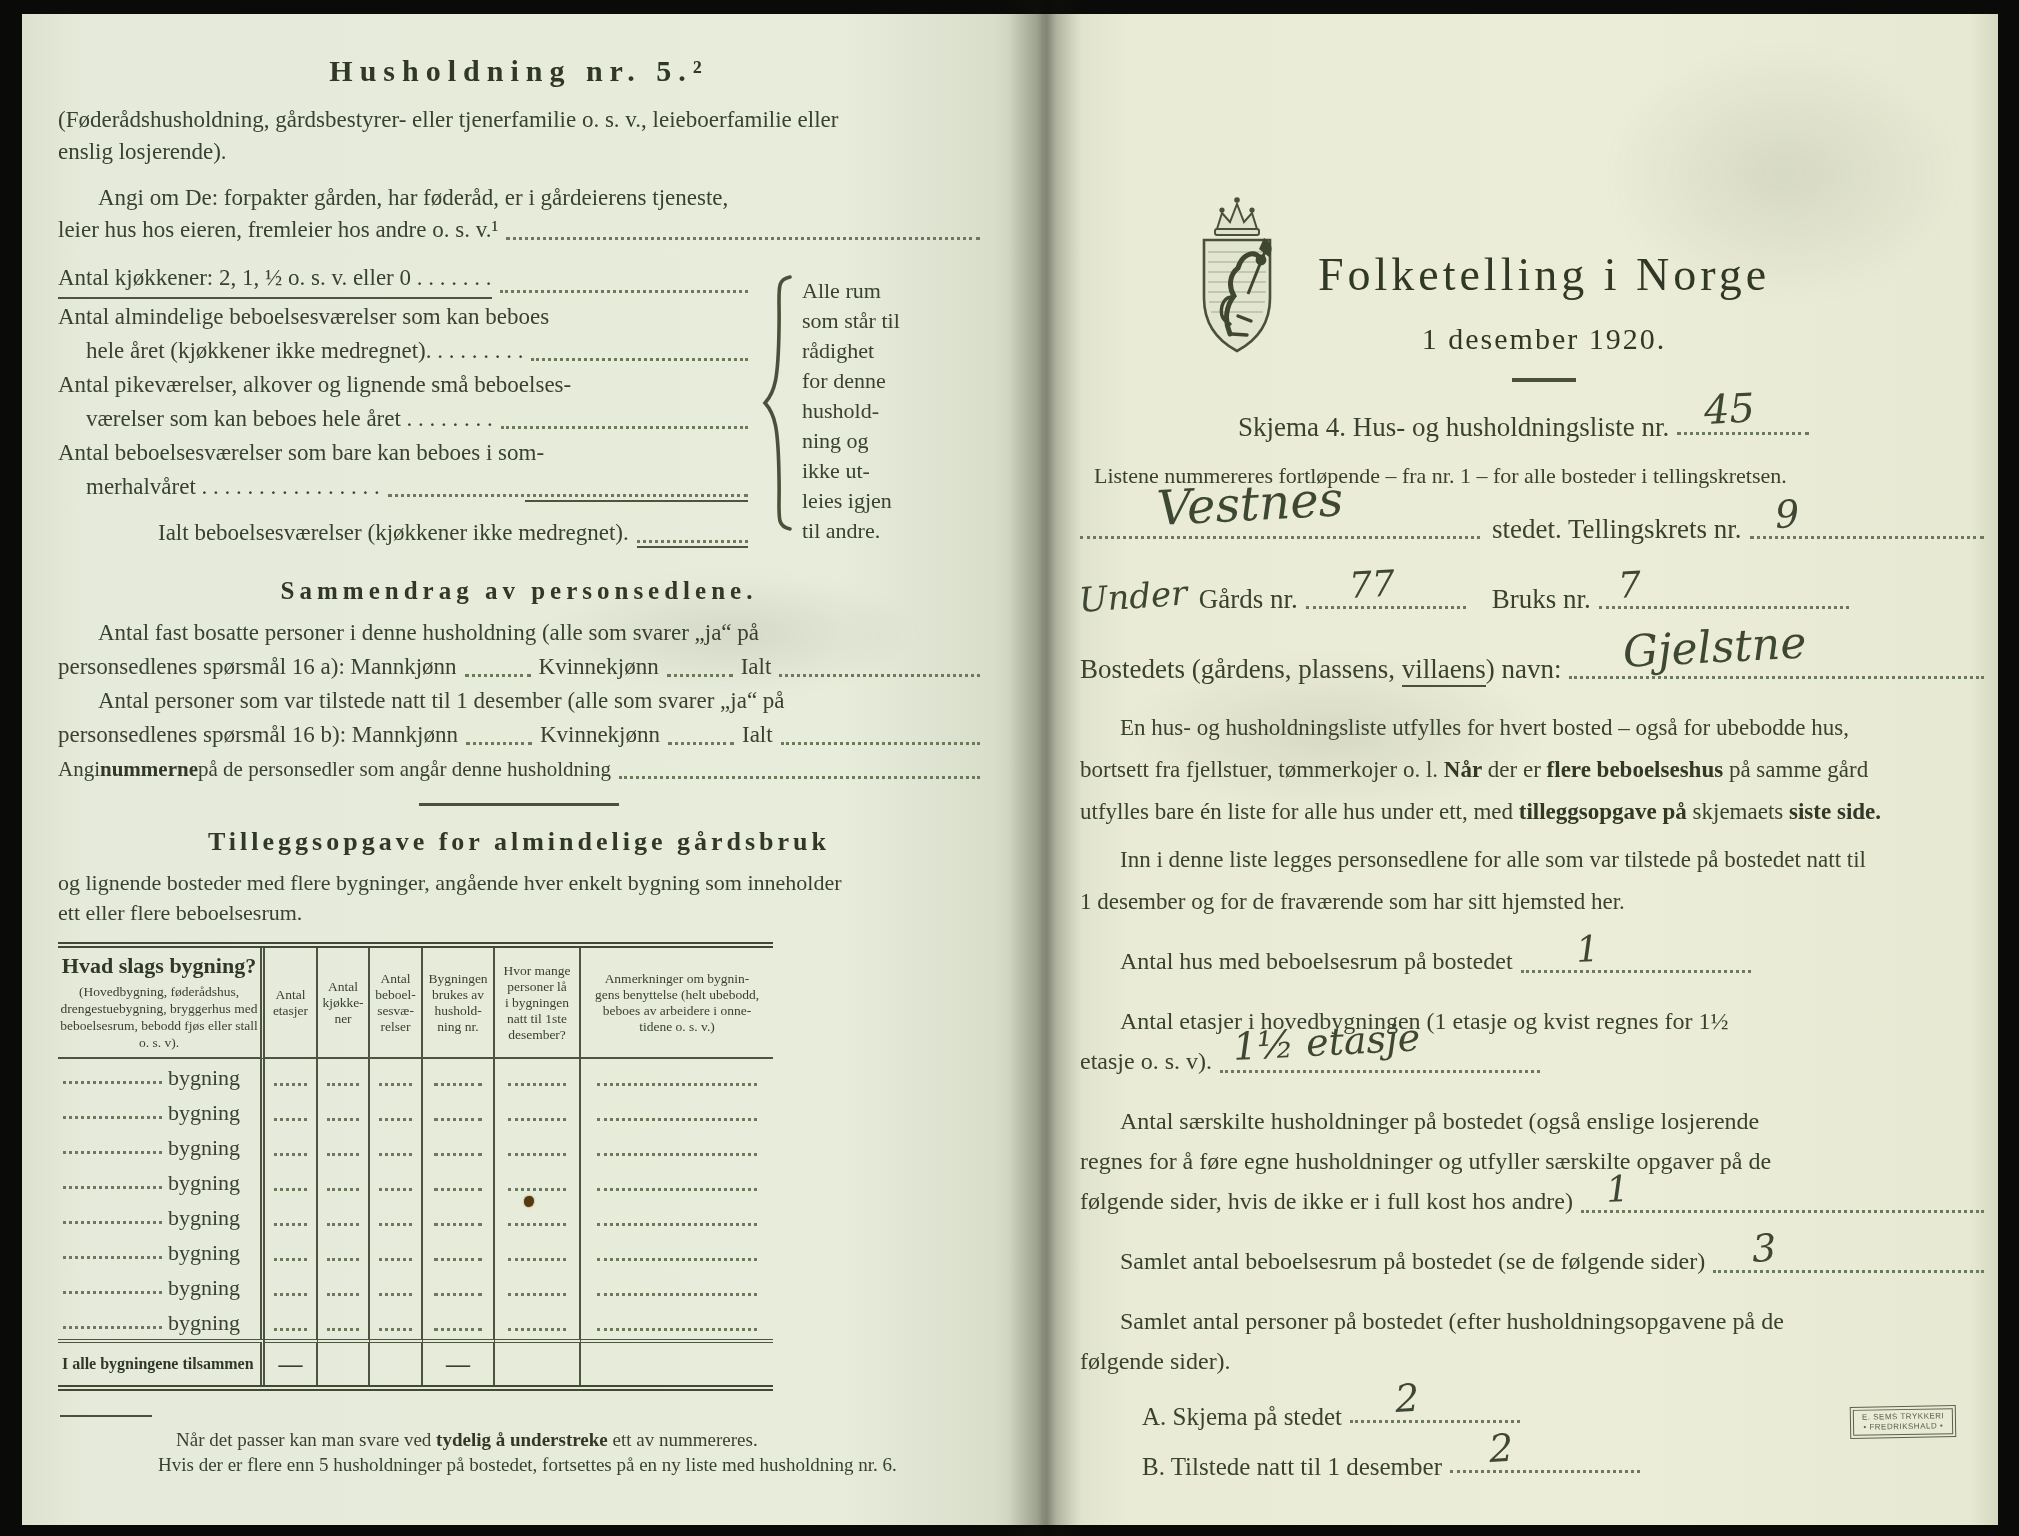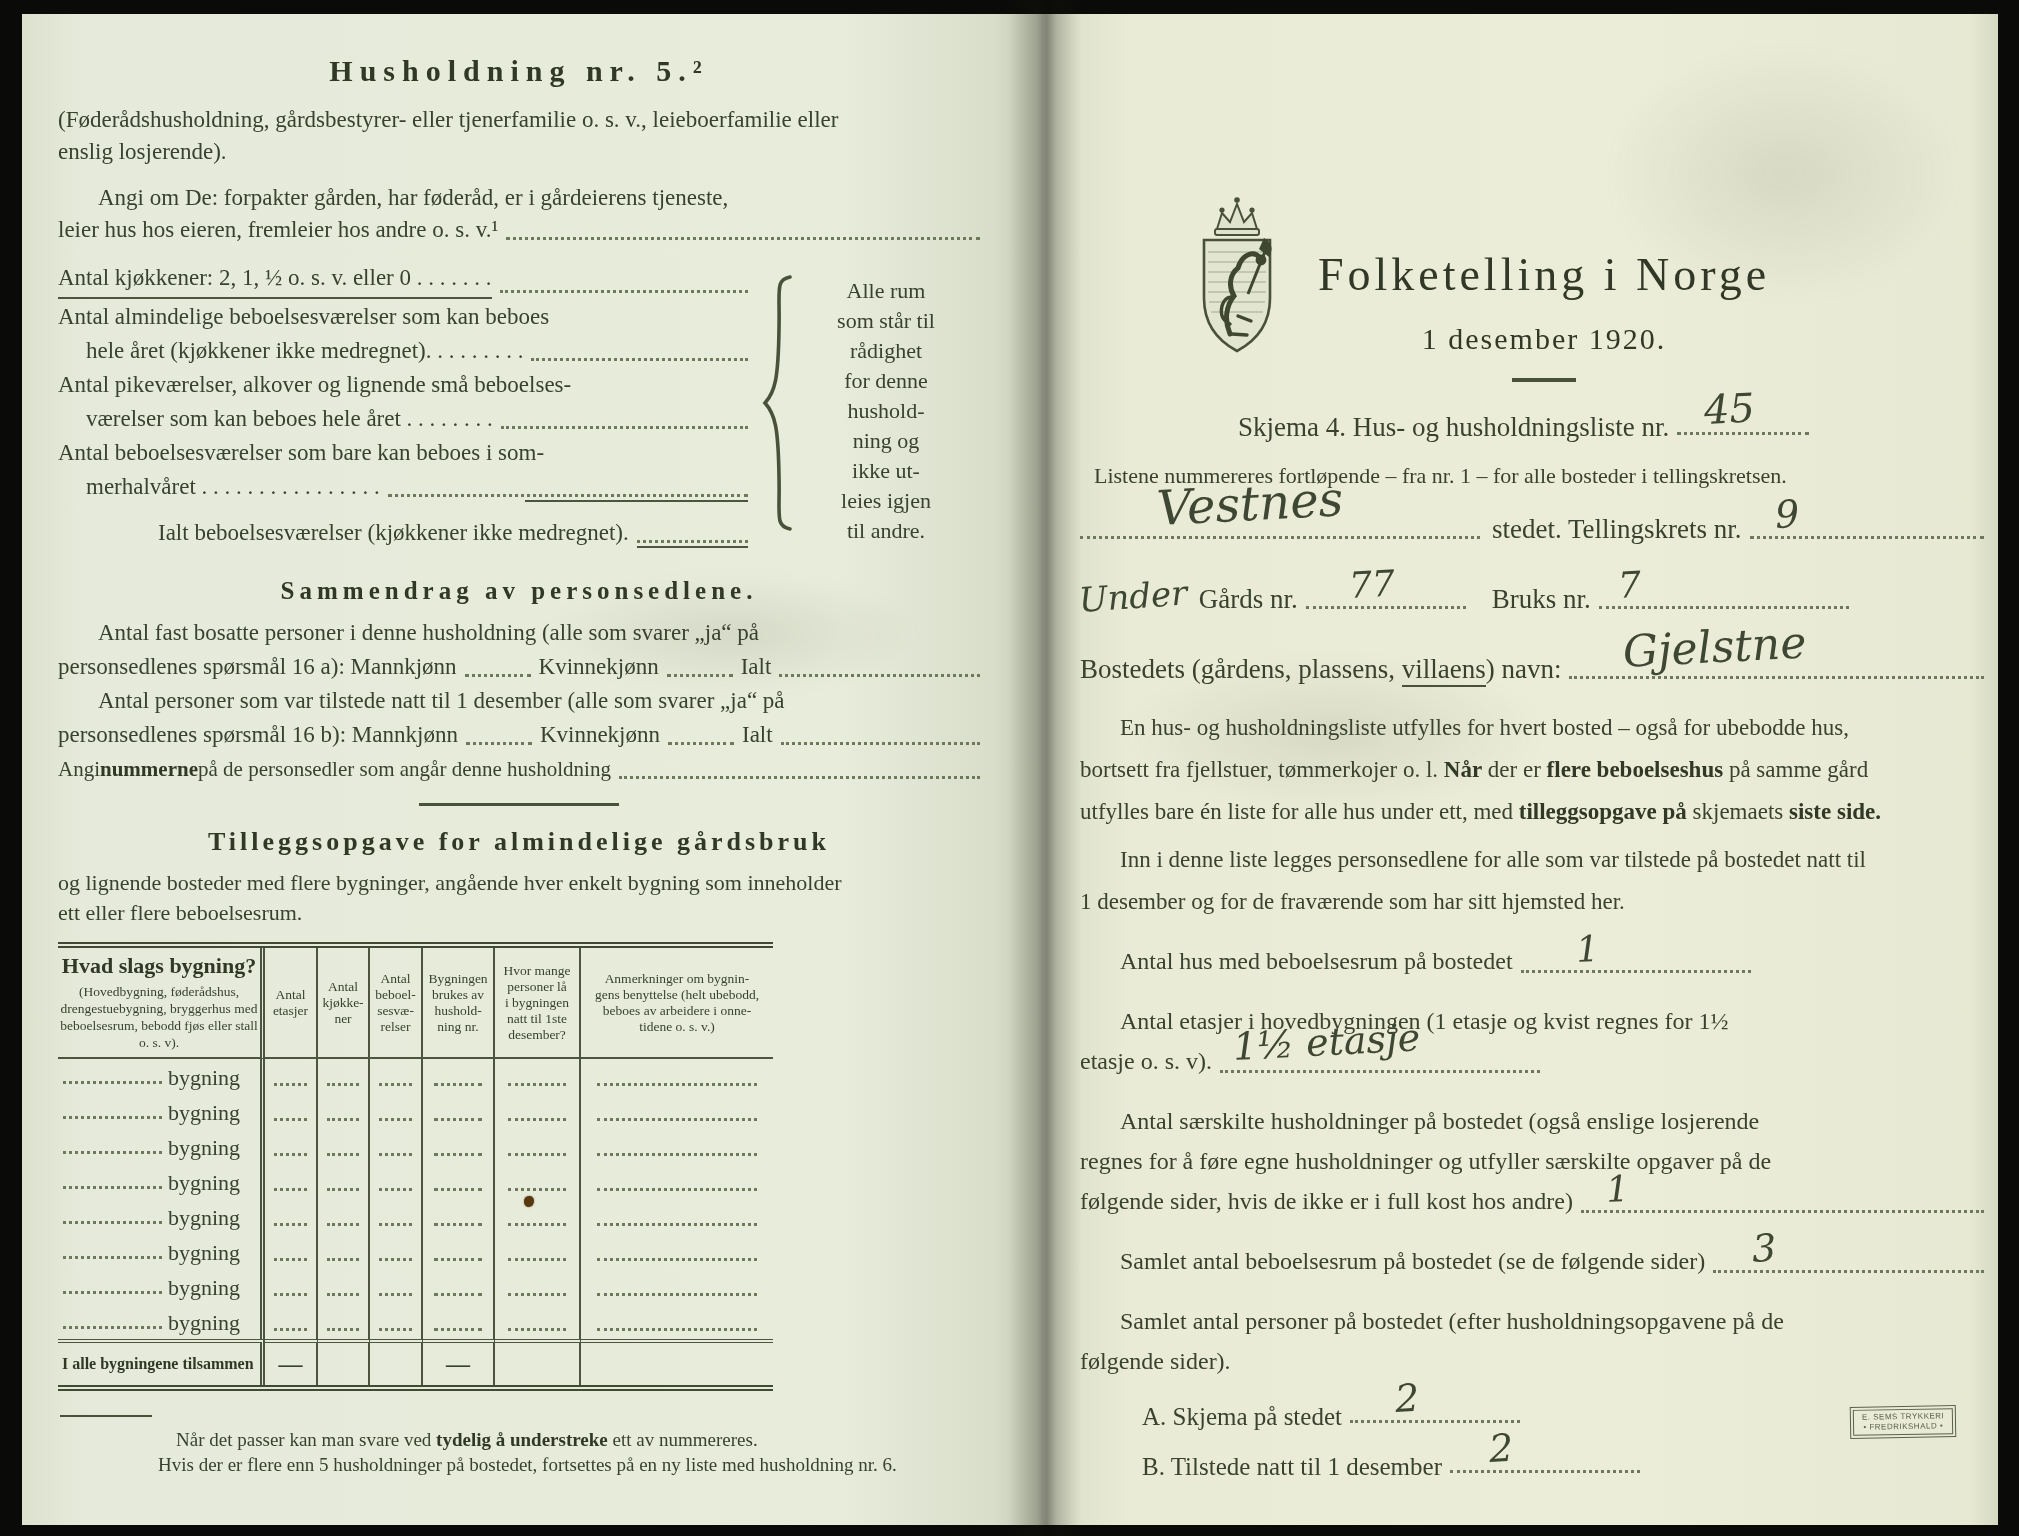--- a/index.html
+++ b/index.html
@@ -28,21 +28,21 @@
   .dots{flex:1 1 auto;border-bottom:3px dotted #6e785c;height:8px;margin:0 0 6px 8px;min-width:30px}
   .dots.fix70{flex:0 0 66px}
   .dots.rel{position:relative}
   .solidafter{position:absolute;left:38%;right:0;bottom:-8px;border-top:2px solid #4d5540}
   .u{border-bottom:2px solid #4d5540;padding-bottom:3px}
   .rooms{position:relative;margin-top:16px;padding-right:232px}
   .rline{margin-top:2px}
   .rline .ind{padding-left:28px}
   .ialt{margin-top:14px;padding-left:100px}
   .brace{position:absolute;right:188px;top:12px}
-  .bracenote{position:absolute;right:10px;top:14px;width:168px;text-align:center;
+  .bracenote{position:absolute;right:10px;top:14px;width:168px;
              font-size:22px;line-height:30px}
   .h2{font-size:25px;font-weight:bold;letter-spacing:5px;text-align:center;color:#313826;
       margin-top:26px;margin-bottom:10px}
   .sline{margin-top:2px}
   .sep{width:200px;border:none;border-top:3px solid #49513a;margin:18px auto 0}
   .h2b{font-size:26px;margin-top:20px;letter-spacing:4px}
   .subl{font-size:22px;line-height:30px;text-align:justify}
   
   .tbl{display:grid;grid-template-columns:207px 53px 52px 53px 72px 86px 192px;
        width:715px;margin-top:14px;border-top:6px double #414833;border-bottom:6px double #414833}

